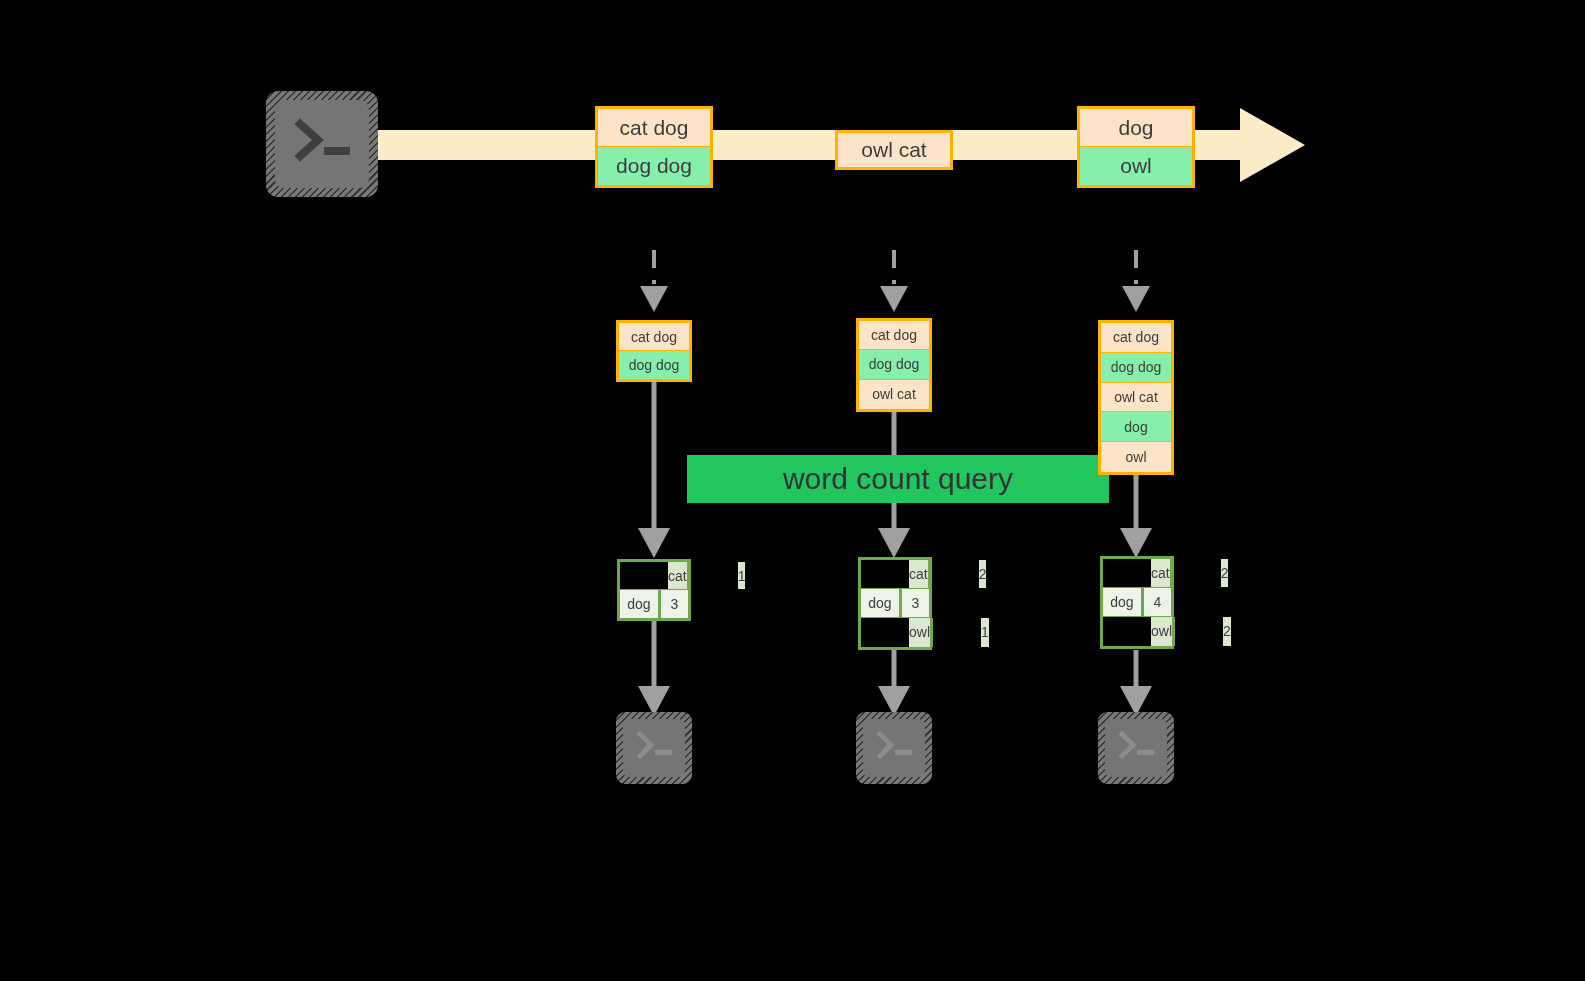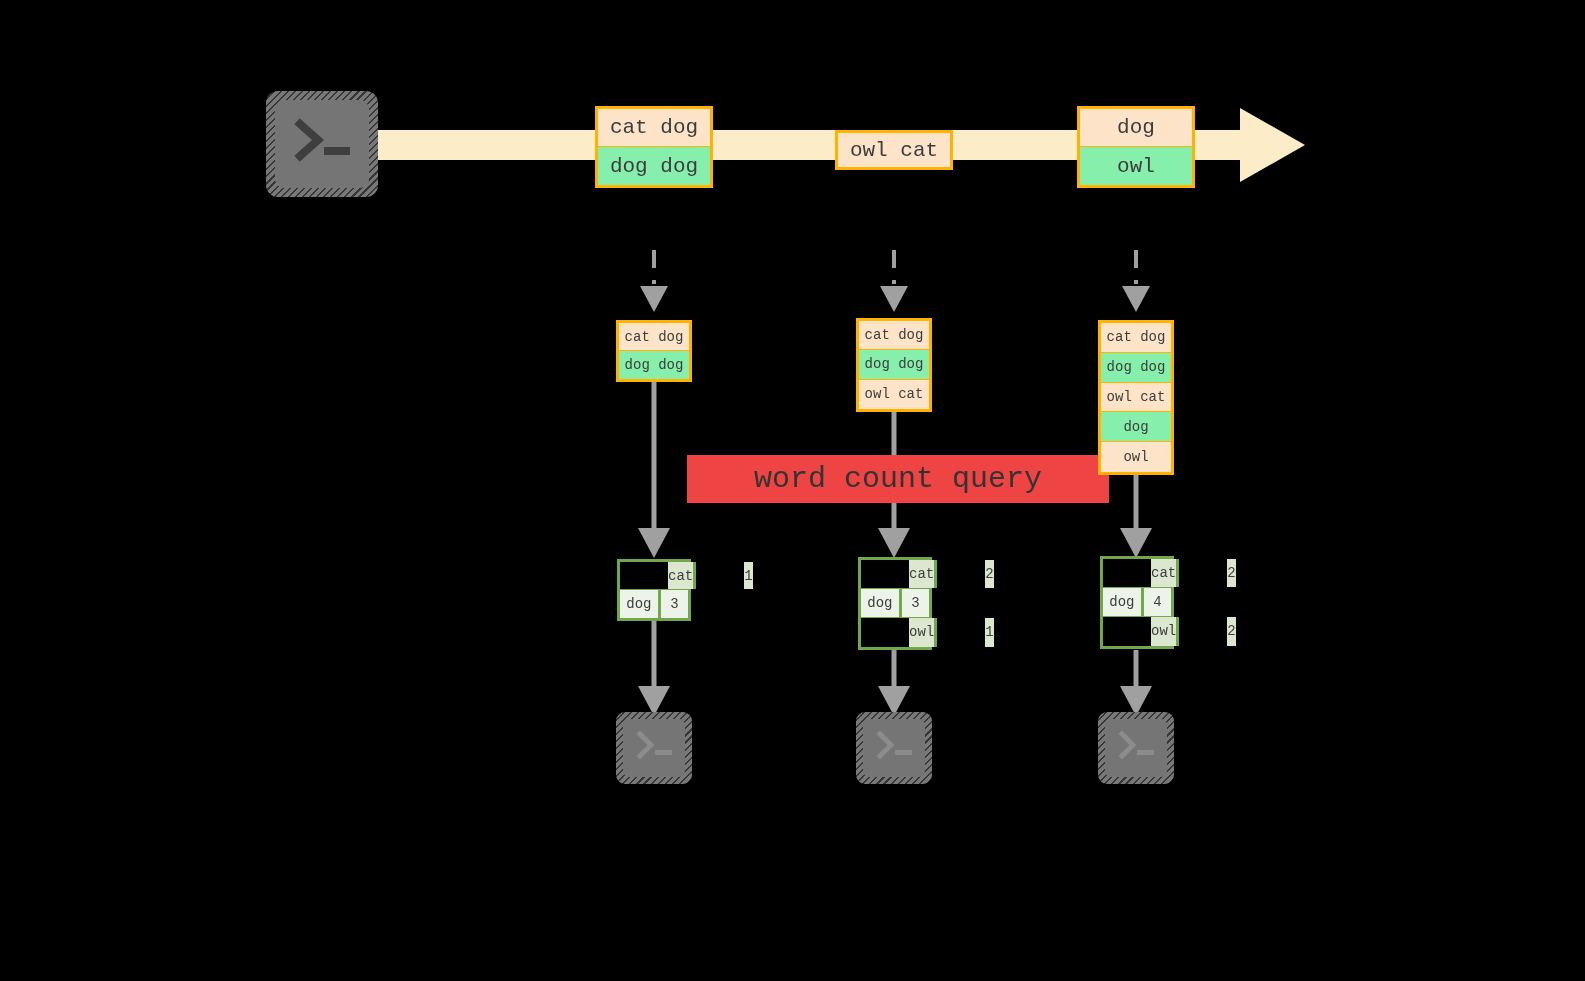--- a/index.html
+++ b/index.html
@@ -5,21 +5,21 @@
   html, body {
     margin: 0;
     padding: 0;
     background: #000000;
   }
   #canvas {
     position: relative;
     width: 1585px;
     height: 830px;
     background: #000000;
-    font-family: Liberation Mono, monospace;
+    font-family: Liberation Sans, sans-serif;
     overflow: hidden;
   }
 
   
   .term {
     position: absolute;
     box-sizing: border-box;
     background-color: #787878;
     background-image: repeating-linear-gradient(
         135deg,
@@ -89,21 +89,21 @@
     white-space: nowrap;
   }
   .tbl-cell.key {
     border-right: 3px solid #72a84c;
   }
 
   
   .query-label {
     position: absolute;
     box-sizing: border-box;
-    background: #ef4444;
+    background: #22c55e;
     color: #333333;
     display: flex;
     align-items: center;
     justify-content: center;
     white-space: nowrap;
   }
 
   .conn { position: absolute; }
 </style>
 </head>

